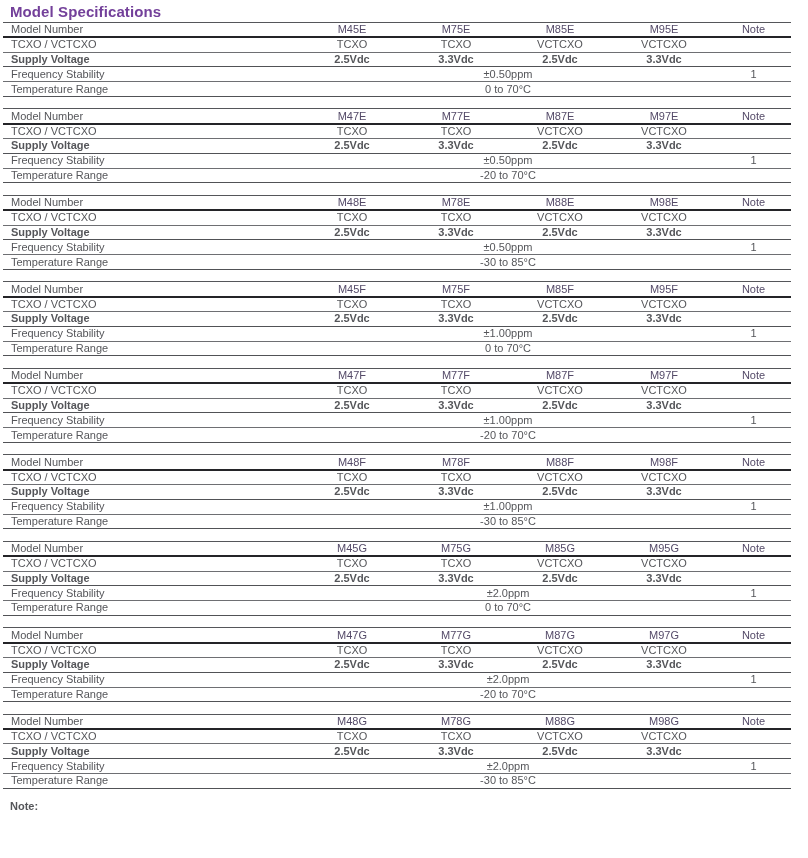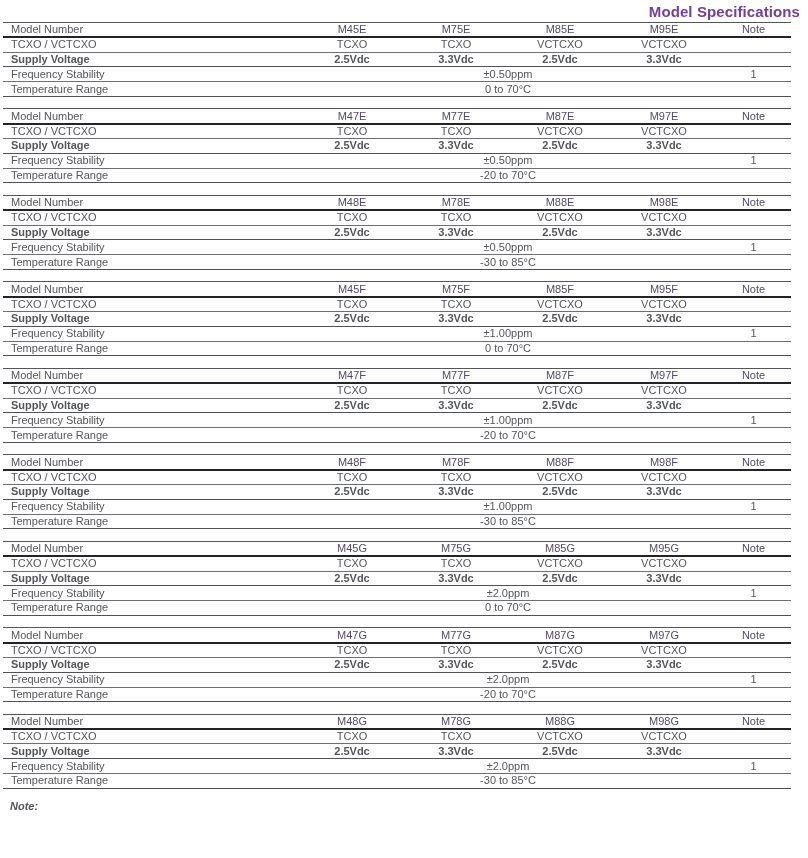--- a/index.html
+++ b/index.html
@@ -14,23 +14,22 @@
     height: 858px;
     overflow: hidden;
     background: #ffffff;
     font-family: "Liberation Sans", sans-serif;
   }
   .page-title {
     color: var(--title-color);
     font-size: 15px;
     font-weight: bold;
     line-height: 18px;
-    margin: 3px 8px 1px 10px;
+    margin: 3px 0 1px 10px;
     letter-spacing: 0.1px;
-    text-align: right;
   }
   .tables-wrap { margin-left: 3px; }
   table.spec-table {
     border-collapse: collapse;
     table-layout: fixed;
     width: 788px;
     margin-bottom: 11.5px;
     border-top: 1px solid #55565a;
   }
   td {
@@ -48,21 +47,20 @@
   tr.r-supply td { border-bottom: 1.4px solid #515256; font-weight: bold; }
   tr.r-last td   { border-bottom: 1px solid #515256; }
   td.c-label { text-align: left; padding-left: 8px; }
   td.c-val   { text-align: center; }
   td.c-note  { text-align: center; }
   tr.r-header td.c-val,
   tr.r-header td.c-note { color: var(--model-color); }
   .footnote {
     font-size: 11px;
     font-weight: bold;
-    font-style: italic;
     color: #55565a;
     margin: 4px 0 14px 10px;
   }
 </style>
 </head>
 <body>
 
 <div class="page-title">Model Specifications</div>
 
 <div class="tables-wrap" id="tables">

